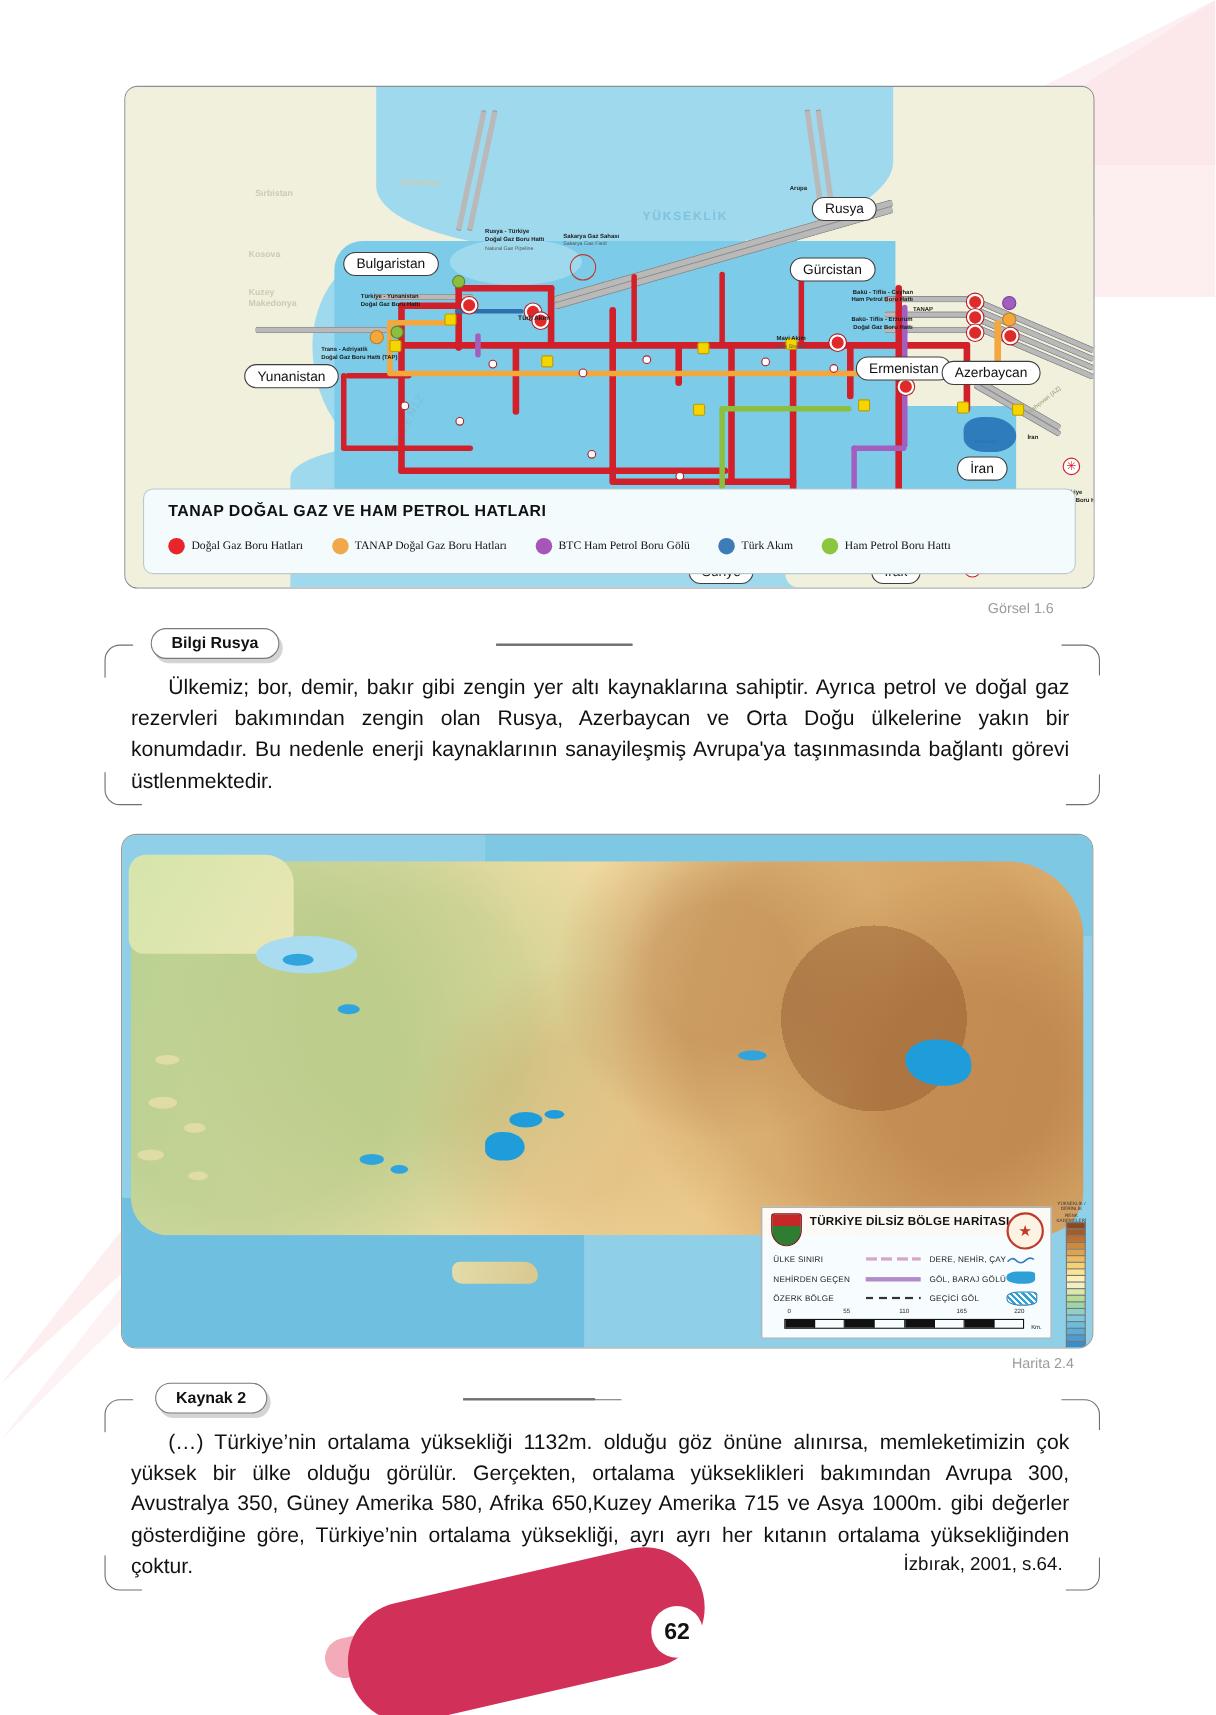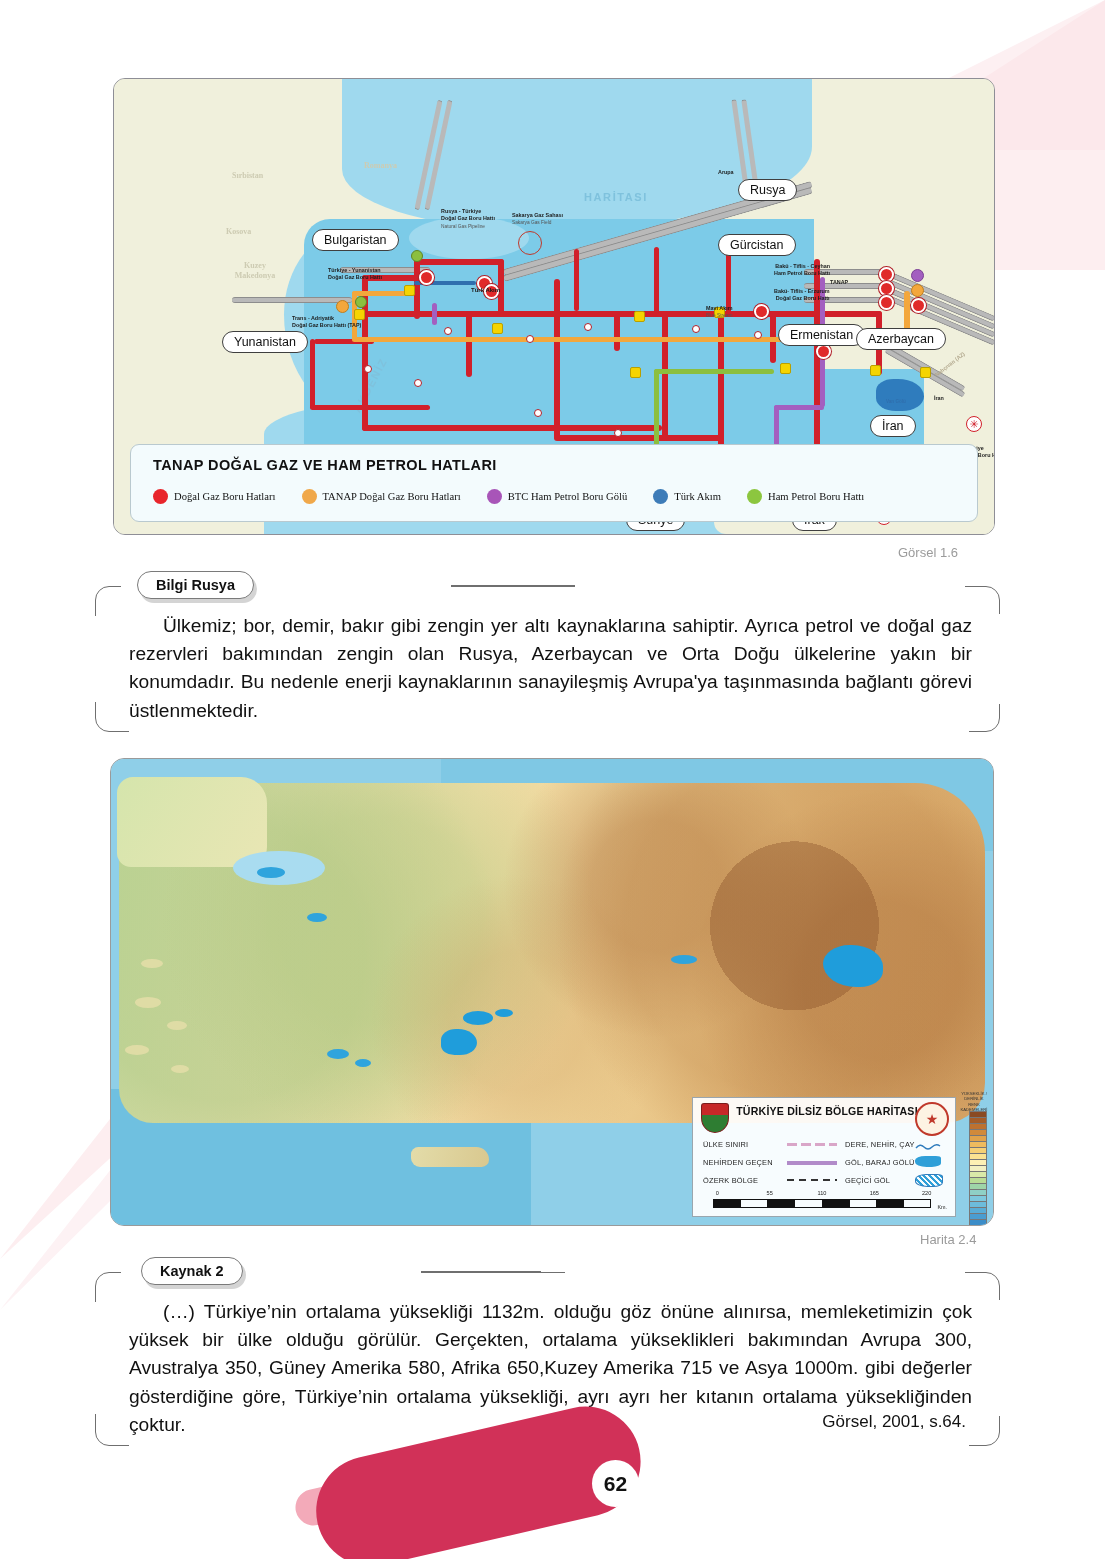--- a/index.html
+++ b/index.html
@@ -56,21 +56,21 @@
     left:190px;top:140px;width:620px;height:260px;
     background:#7ccbe8;border-radius:26px 40px 34px 30px;
   }
 
   .sea-label{
     position:absolute;color:#7fc2dd;font-weight:700;
     letter-spacing:1.6px;font-size:11px;
   }
   .ctry-faint{
     position:absolute;color:#cdcbb2;font-size:8px;font-weight:700;
-    text-align:center;line-height:1.25;font-family:Liberation Serif, serif;
+    line-height:1.25;
   }
 
   
   .pill{
     position:absolute;background:#fff;border:1.3px solid #3f3f3f;
     border-radius:13px;padding:3px 11px;font-size:12.5px;
     color:#111;white-space:nowrap;z-index:6;
   }
 
   
@@ -132,21 +132,21 @@
   
   .ibox .mask{position:absolute;background:#ffffff;}
   .ibox .tab{
     position:absolute;left:42px;top:-15px;
     background:#fff;border:1.5px solid #7a7a7a;border-radius:16px;
     padding:5px 18px;font-size:14.5px;font-weight:700;color:#111;
     box-shadow:3px 4px 0 rgba(120,120,120,.32);
     white-space:nowrap;z-index:4;
   }
   .ibox .body{
-    position:absolute;left:34px;right:28px;top:26px;
+    position:absolute;left:24px;right:28px;top:26px;
     font-size:19.2px;line-height:1.47;color:#111;text-align:justify;
   }
   .ibox .body p{margin:0;text-indent:34px;}
   .ibox .cite{
     position:absolute;right:34px;bottom:14px;
     font-size:17px;color:#111;
   }
 
   
   .phys-wrap{
@@ -240,21 +240,21 @@
     <div class="sea blacksea"></div>
     <div class="sea" style="left:170px;top:150px;width:150px;height:190px;border-radius:45% 25% 35% 55%;"></div>
     <div class="sea" style="left:150px;top:320px;width:580px;height:135px;border-radius:26% 18% 0 0;"></div>
     <div class="sea turkey-body"></div>
     <div class="sea" style="left:295px;top:138px;width:120px;height:42px;border-radius:50%;"></div>
     <div class="sea" style="left:762px;top:300px;width:48px;height:32px;border-radius:40% 60% 50% 45%;background:#2f7cbd;"></div>
     <div class="land" style="left:700px;top:90px;width:180px;height:200px;border-radius:20px 30px 40px 10px;"></div>
     <div class="land" style="left:600px;top:380px;width:290px;height:75px;border-radius:12px;"></div>
     <div class="land" style="left:810px;top:240px;width:70px;height:170px;border-radius:10px;"></div>
 
-    <div class="sea-label" style="left:470px;top:112px;">HARİTASI</div>
+    <div class="sea-label" style="left:470px;top:112px;">YÜKSEKLİK</div>
     <div class="sea-label" style="left:226px;top:300px;transform:rotate(-62deg);">AKDENİZ</div>
 
     <div class="ctry-faint" style="left:118px;top:92px;">Sırbistan</div>
     <div class="ctry-faint" style="left:112px;top:148px;">Kosova</div>
     <div class="ctry-faint" style="left:112px;top:182px;width:58px;">Kuzey Makedonya</div>
     <div class="ctry-faint" style="left:250px;top:82px;">Romanya</div>
 
     <div class="pipe pipe-grey" style="left:312px;top:20px;width:5px;height:110px;transform:rotate(12deg);"></div>
     <div class="pipe pipe-grey" style="left:322px;top:20px;width:5px;height:110px;transform:rotate(12deg);"></div>
     <div class="pipe pipe-grey" style="left:390px;top:190px;width:320px;height:5px;transform:rotate(-16deg);transform-origin:left center;"></div>
@@ -590,18 +590,18 @@
   <div class="mask" style="left:26px;top:-3px;width:300px;height:8px;"></div>
   <div class="mask" style="left:470px;top:-3px;width:400px;height:8px;"></div>
   <div class="mask" style="left:-3px;top:30px;width:8px;height:112px;"></div>
   <div class="mask" style="left:900px;top:28px;width:8px;height:116px;"></div>
   <div class="mask" style="left:34px;top:169px;width:840px;height:8px;"></div>
   <div style="position:absolute;left:326px;top:-1px;width:120px;height:2px;background:#6f6f6f;"></div>
   <div class="tab" style="left:46px;">Kaynak 2</div>
   <div class="body">
     <p>(…) Türkiye’nin ortalama yüksekliği 1132m. olduğu göz önüne alınırsa, memleketimizin çok yüksek bir ülke olduğu görülür. Gerçekten, ortalama yükseklikleri bakımından Avrupa 300, Avustralya 350, Güney Amerika 580, Afrika 650,Kuzey Amerika 715 ve Asya 1000m. gibi değerler gösterdiğine göre, Türkiye’nin ortalama yüksekliği, ayrı ayrı her kıtanın ortalama yüksekliğinden çoktur.</p>
   </div>
-  <div class="cite">Görsel, 2001, s.64.</div>
+  <div class="cite">İzbırak, 2001, s.64.</div>
 </div>
 
 <div class="footer-band2"></div>
 <div class="footer-band"></div>
 <div class="pagenum">62</div>
 
 </body></html>

